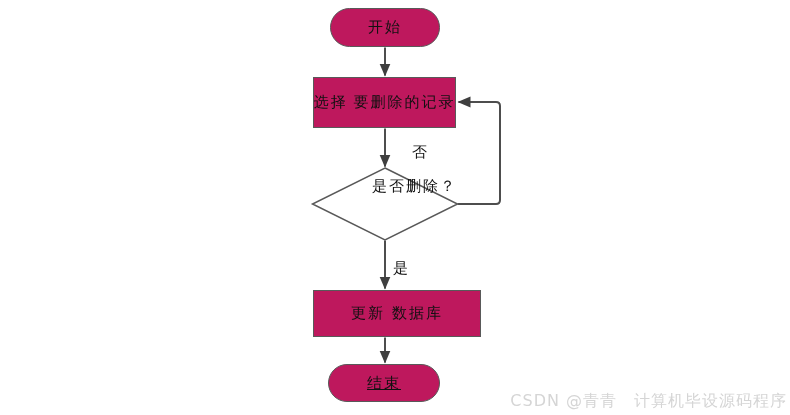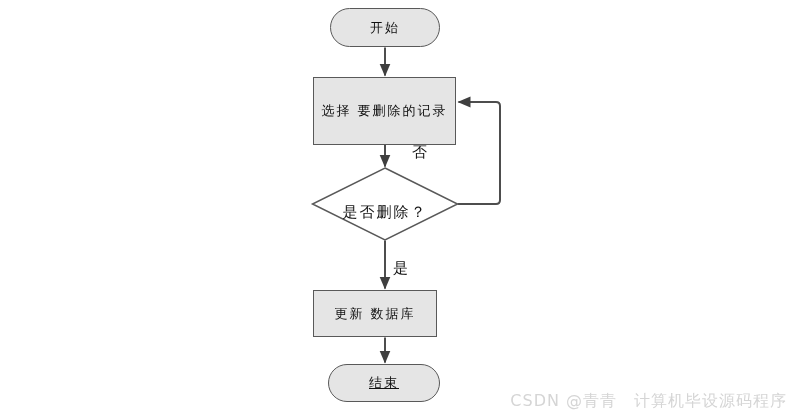--- a/index.html
+++ b/index.html
@@ -12,40 +12,40 @@
     font-family: "DejaVu Sans", "Liberation Sans", sans-serif;
   }
   .connector-layer {
     position: absolute;
     left: 0; top: 0;
     width: 790px; height: 415px;
   }
   .node {
     position: absolute;
     box-sizing: border-box;
-    background: #e5e5e5;
+    background: #be185d;
     border: 1.5px solid #595959;
     display: flex;
     align-items: center;
     justify-content: center;
     color: #111111;
-    font-size: 13px;
+    font-size: 15px;
     letter-spacing: 2px;
     white-space: pre;
   }
   .stadium { border-radius: 20px; }
   .node-start  { left: 330px; top: 8px;   width: 110px; height: 39px; }
-  .node-select { left: 313px; top: 77px;  width: 143px; height: 68px; }
-  .node-update { left: 313px; top: 290px; width: 124px; height: 47px; }
+  .node-select { left: 313px; top: 77px;  width: 143px; height: 51px; font-family: Liberation Serif, serif; }
+  .node-update { left: 313px; top: 290px; width: 168px; height: 47px; }
   .node-end    { left: 328px; top: 364px; width: 112px; height: 38px; text-decoration: underline; }
   .decision-label {
     position: absolute;
-    left: 313px; top: 203px;
+    left: 313px; top: 177px;
     width: 144px;
-    text-align: center;
+    text-align: right;
     color: #111111;
     font-size: 15px;
     letter-spacing: 2px;
     white-space: pre;
   }
   .edge-label {
     position: absolute;
     color: #111111;
     font-size: 15px;
     white-space: pre;

